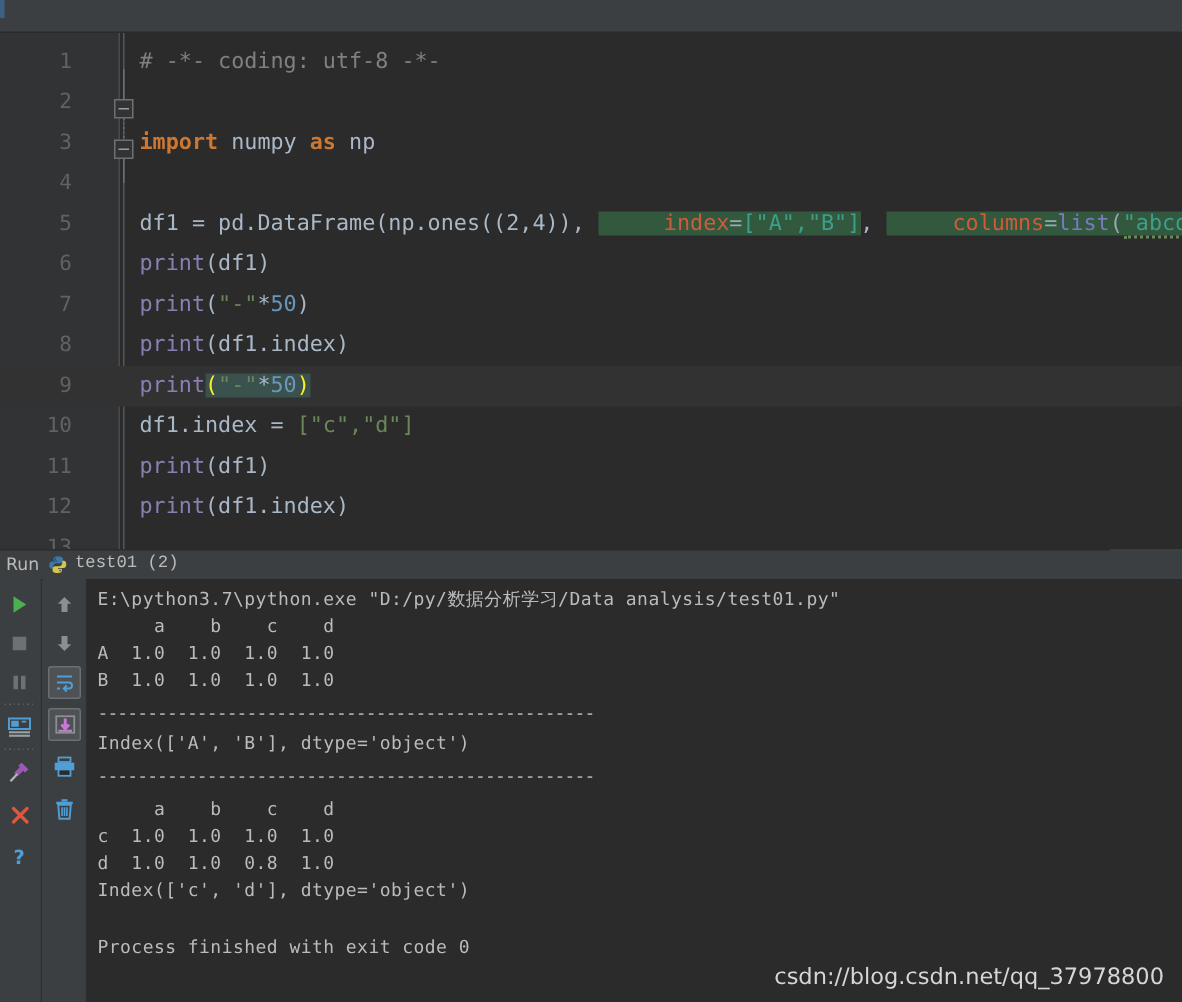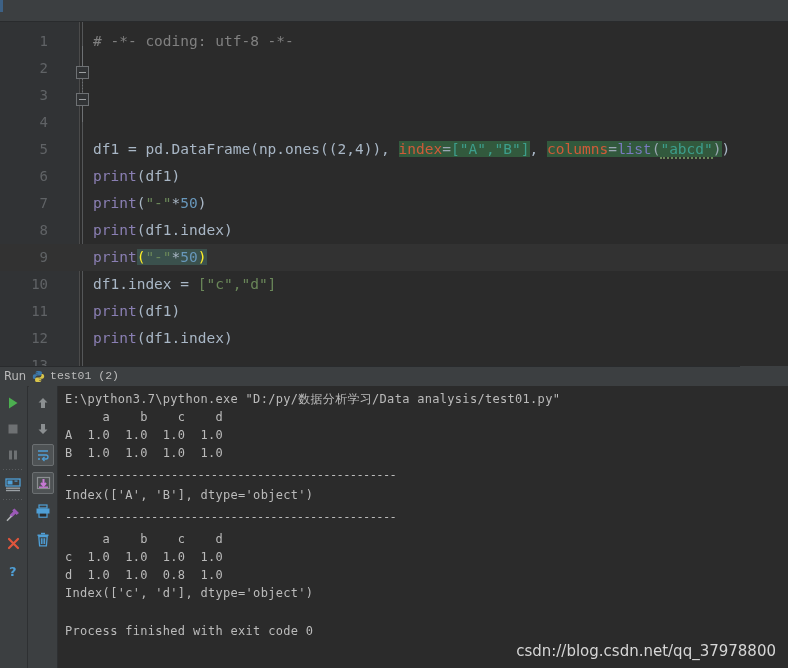--- a/index.html
+++ b/index.html
@@ -67,22 +67,22 @@
 
   
   .kw      { color: #cc7832; font-weight: bold; }
   .cmt     { color: #808080; }
   .str     { color: #6a8759; }
   .num     { color: #6897bb; }
   .fn      { color: #8a7fb3; }
   .ident   { color: #a9b7c6; }
   .modname { color: #a9b7c6; }
   .plain   { color: #a9b7c6; }
-  .kwarg   { color: #aa4926; }
-  .builtin { color: #8888c6; font-family: Liberation Mono, monospace; }
+  .kwarg   { color: #aa4926; margin-left: 44px; }
+  .builtin { color: #8888c6; }
 
   
   .hl-find { background: #32593d; }
   .hl-find .kwarg { color: #cf5b39; }
   .hl-find .str   { color: #3d9e8c; }
   .hl-find .plain { color: #9aa6b2; }
   .hl-find .builtin { color: #7a7ac0; }
   
   .hl-brace { background: #3b514d; }
   .brace-y { color: #ffef28; }
@@ -220,20 +220,21 @@
       <span class="lnum">1</span>
       <span class="code"><span class="cmt"># -*- coding: utf-8 -*-</span></span>
     </div>
 
     <div class="line" style="top:33px;">
       <span class="lnum">2</span>
     </div>
 
     <div class="line" style="top:60px;">
       <span class="lnum">3</span>
+      <span class="code"><span class="kw">import</span> <span class="modname">numpy</span> <span class="kw">as</span> <span class="ident">np</span></span>
     </div>
 
     <div class="line" style="top:87px;">
       <span class="lnum">4</span>
     </div>
 
     <div class="line" style="top:114px;">
       <span class="lnum">5</span>
       <span class="code"><span class="ident">df1</span><span class="plain"> = </span><span class="plain">pd.DataFrame(np.ones((2,4)), </span><span class="hl-find"><span class="kwarg">index</span><span class="plain">=</span><span class="str">["A","B"]</span></span><span class="plain">,</span> <span class="hl-find"><span class="kwarg">columns</span><span class="plain">=</span><span class="builtin">list</span><span class="plain">(</span><span class="str squig">"abcd"</span><span class="plain">)</span></span><span class="plain">)</span></span>
     </div>

